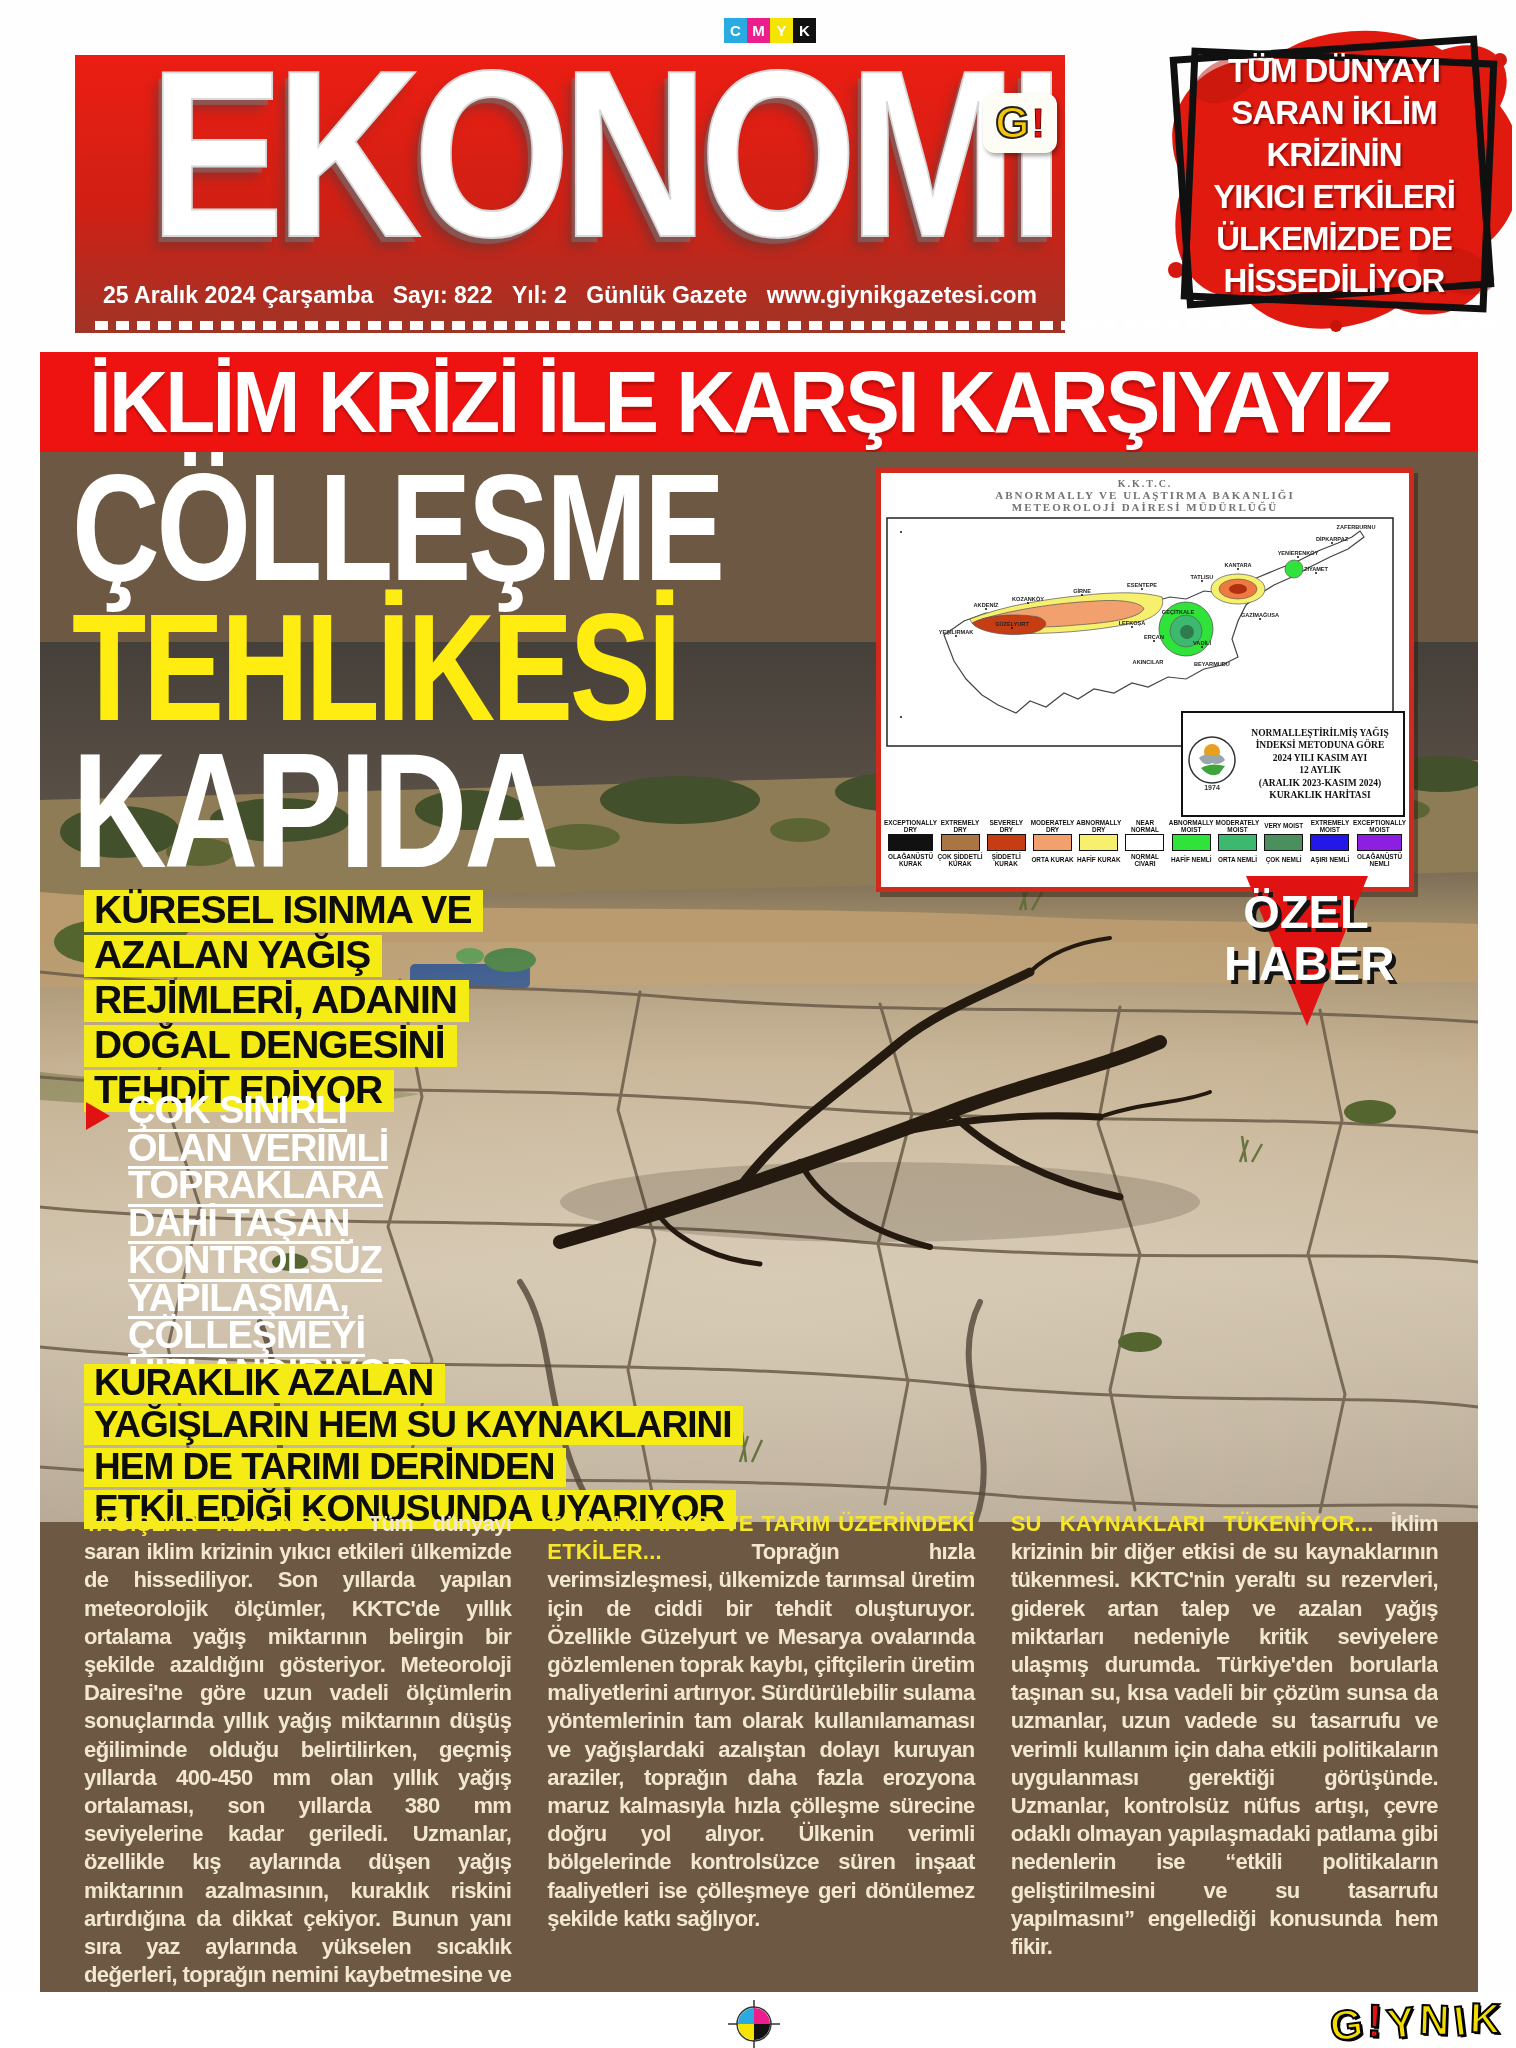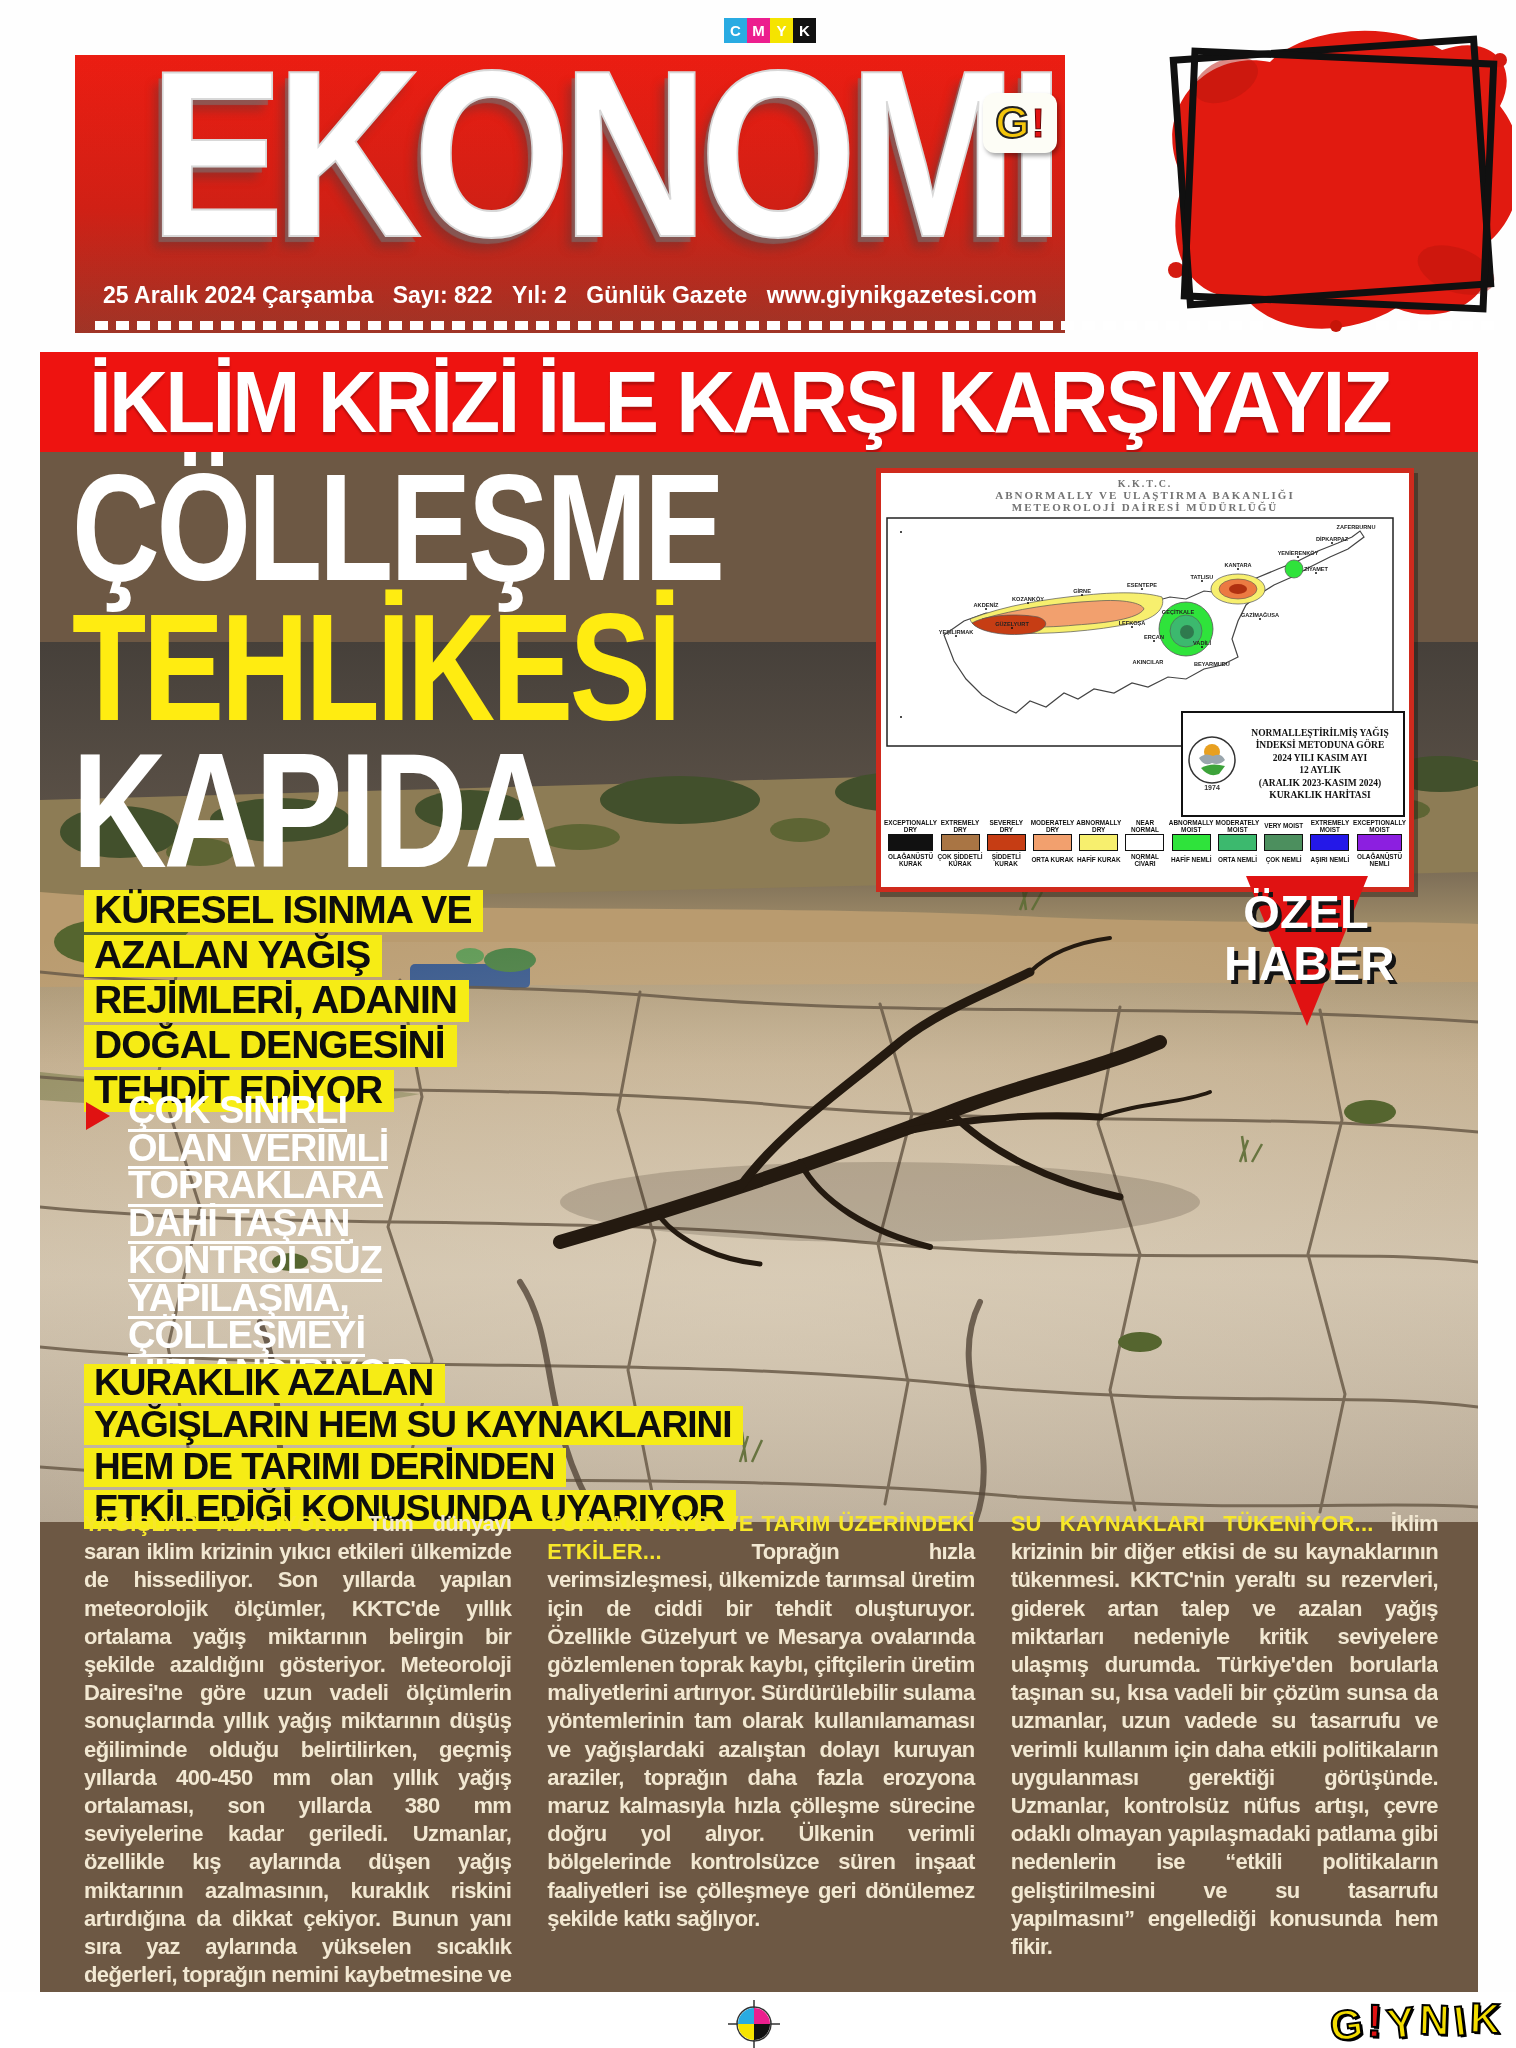--- a/index.html
+++ b/index.html
@@ -160,20 +160,28 @@
     <svg viewBox="0 0 356 312">
       <path d="M28,160 C-8,98 44,28 114,42 C150,6 238,0 286,30 C338,12 364,48 344,86 C378,128 368,196 330,224 C348,274 292,310 240,288 C188,320 116,314 88,276 C38,284 2,232 28,160 Z" fill="#e11a10"></path>
       <ellipse cx="70" cy="60" rx="34" ry="20" fill="#b9150c" opacity=".5" transform="rotate(-25 70 60)"></ellipse>
       <ellipse cx="300" cy="250" rx="40" ry="22" fill="#b9150c" opacity=".45" transform="rotate(20 300 250)"></ellipse>
       <circle cx="20" cy="250" r="8" fill="#d41a10"></circle>
       <circle cx="344" cy="40" r="7" fill="#d41a10"></circle>
       <circle cx="180" cy="306" r="6" fill="#c61508"></circle>
     </svg>
     <div class="frame1"></div>
     <div class="frame2"></div>
+    <div class="promo-text">
+      <span>TÜM DÜNYAYI</span>
+      <span>SARAN İKLİM</span>
+      <span>KRİZİNİN</span>
+      <span>YIKICI ETKİLERİ</span>
+      <span>ÜLKEMİZDE DE</span>
+      <span>HİSSEDİLİYOR</span>
+    </div>
   </div>
 
   <div class="banner">
     <span class="banner-text">İKLİM KRİZİ İLE KARŞI KARŞIYAYIZ</span>
   </div>
 
   <div class="content">
 
     <div class="photo">
       <svg viewBox="0 0 1438 880" preserveAspectRatio="none">

